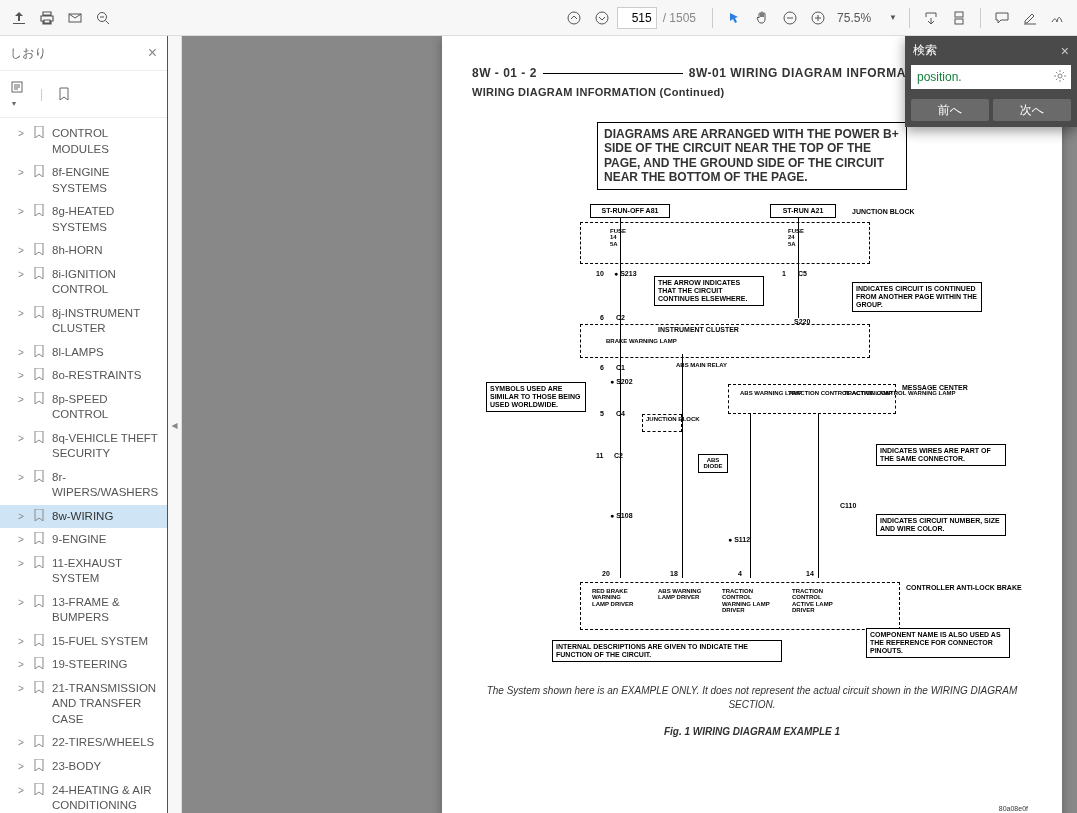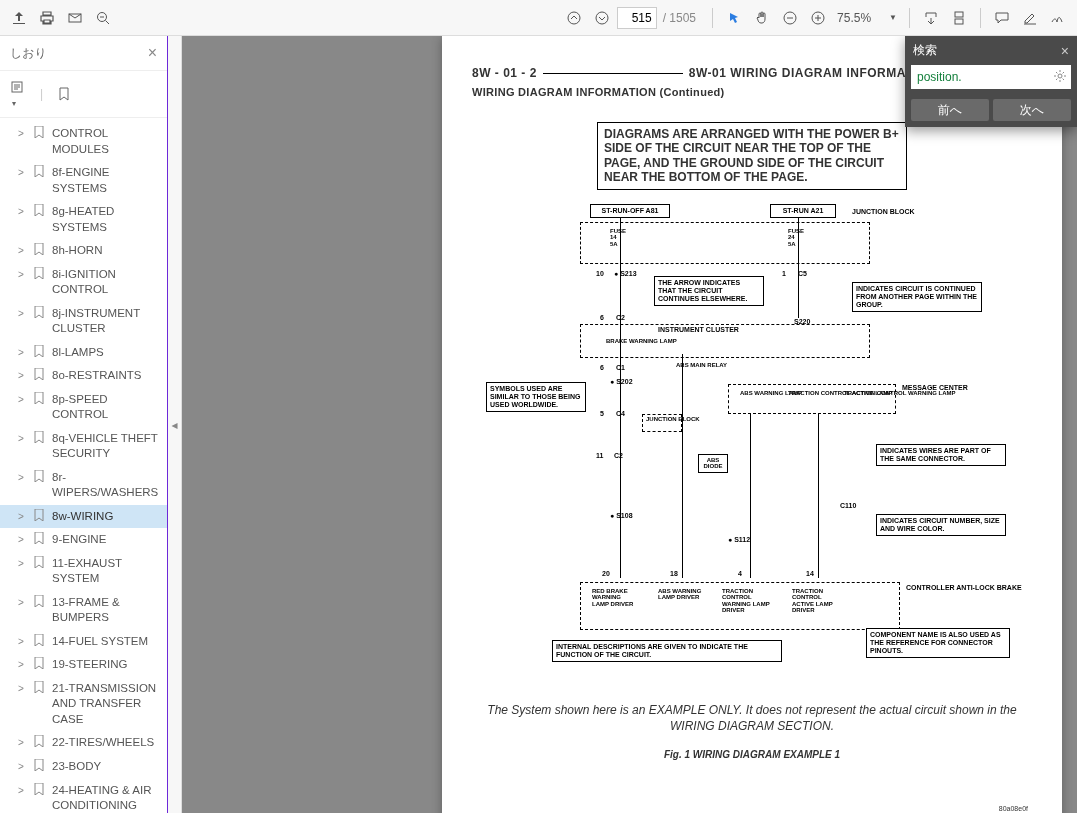--- a/index.html
+++ b/index.html
@@ -25,21 +25,21 @@
 .viewer{flex:1;background:#888;position:relative;overflow:hidden}
 .page{position:absolute;left:260px;top:0;width:620px;height:820px;background:#fff;box-shadow:0 2px 10px rgba(0,0,0,.3);padding:30px 30px}
 .ph{font-weight:bold;font-size:12px;letter-spacing:.5px}
 .ph .ln{display:inline-block;width:140px;border-bottom:1px solid #000;margin:0 6px;vertical-align:middle}
 .psub{font-weight:bold;font-size:11px;margin-top:6px;letter-spacing:.3px}
 .topbox{border:1px solid #000;margin:24px auto 14px;width:310px;padding:4px 6px;font-size:12px;font-weight:bold;text-align:left;line-height:1.2}
 .diag{position:relative;width:560px;height:480px;margin:0 auto;font-size:7px;color:#000}
 .dbox{position:absolute;border:1px solid #000;background:#fff;padding:2px 3px;font-weight:bold;line-height:1.15;font-size:7px}
 .dtxt{position:absolute;font-weight:bold;font-size:7px;line-height:1.1}
 .dline{position:absolute;background:#000}
-.caption{text-align:center;font-style:italic;font-size:12px;margin-top:18px;line-height:1.4}
+.caption{text-align:center;font-style:italic;font-size:10px;line-height:1.4}
 .figlbl{text-align:center;font-weight:bold;font-style:italic;font-size:10px;margin-top:14px}
 .search{position:absolute;right:0;top:0;width:172px;background:#4a4a4a;color:#fff;font-size:12px;box-shadow:0 4px 12px rgba(0,0,0,.4);z-index:10}
 .sr-head{display:flex;align-items:center;justify-content:space-between;padding:6px 8px;font-size:12px}
 .sr-close{cursor:pointer;color:#ccc;font-size:14px}
 .sr-body{padding:0 6px 6px}
 .sr-input{width:100%;height:24px;padding:0 22px 0 6px;font-size:12px;border:none;background:#fff;color:#15803d}
 .sr-iwrap{position:relative}
 .sr-gear{position:absolute;right:4px;top:4px;color:#888;cursor:pointer}
 .sr-btns{display:flex;gap:4px;padding:4px 6px 6px}
 .sr-btn{flex:1;background:#6a6a6a;color:#fff;border:none;height:22px;font-size:12px;cursor:pointer;border-radius:2px}
@@ -297,21 +297,21 @@
           </span>
           <span class="lbl">13-FRAME &amp; BUMPERS</span>
         </div>
         <div class="bm">
           <span class="chev">&gt;</span>
           <span class="bk">
             <svg width="10" height="12" viewBox="0 0 10 12">
               <path d="M1 0h8v12l-4-3-4 3z" fill="none" stroke="#888"></path>
             </svg>
           </span>
-          <span class="lbl">14-FUEL SYSTEM</span>
+          <span class="lbl">15-FUEL SYSTEM</span>
         </div>
         <div class="bm">
           <span class="chev">&gt;</span>
           <span class="bk">
             <svg width="10" height="12" viewBox="0 0 10 12">
               <path d="M1 0h8v12l-4-3-4 3z" fill="none" stroke="#888"></path>
             </svg>
           </span>
           <span class="lbl">19-STEERING</span>
         </div>

